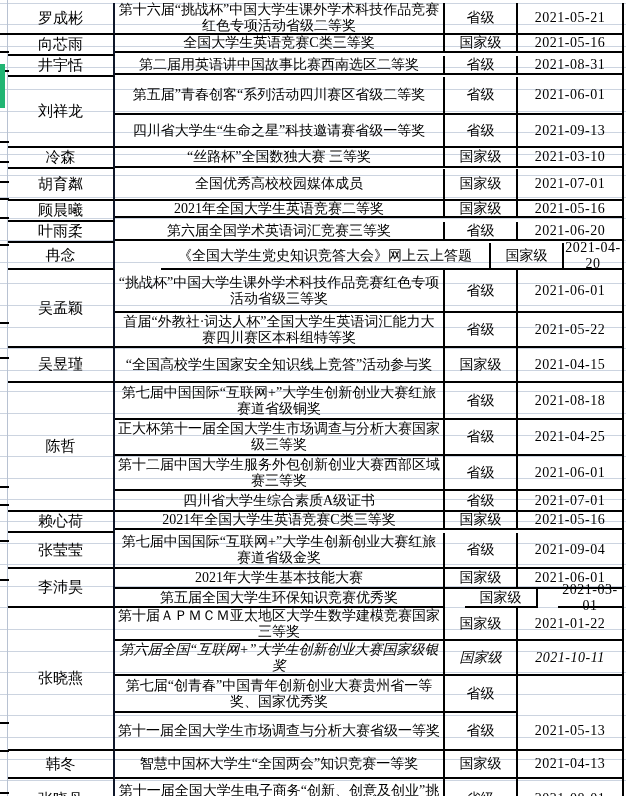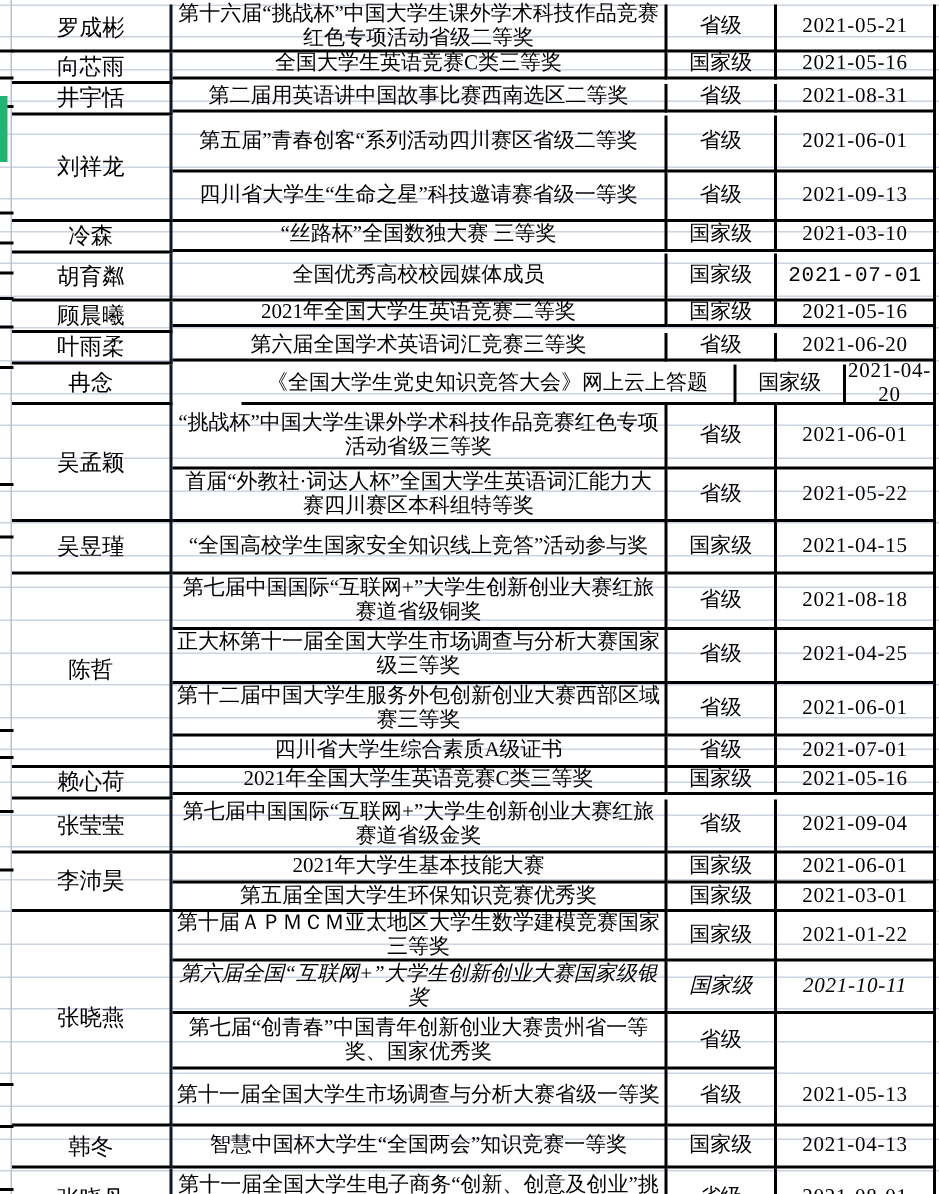--- a/index.html
+++ b/index.html
@@ -159,21 +159,21 @@
           <div class="row" style="height: 20px;">
             <div class="cell award-cell">“丝路杯”全国数独大赛 三等奖</div>
             <div class="cell level-cell">国家级</div>
             <div class="cell date-cell">2021-03-10</div>
           </div>
         </div>
       </div>
       <div class="group">
         <div class="name-cell">胡育粼</div>
         <div class="group-rows">
-          <div class="row" style="height: 32px; font-family: Liberation Mono, monospace;">
+          <div class="row" style="height: 32px;">
             <div class="cell award-cell">全国优秀高校校园媒体成员</div>
             <div class="cell level-cell">国家级</div>
             <div class="cell date-cell">2021-07-01</div>
           </div>
         </div>
       </div>
       <div class="group">
         <div class="name-cell">顾晨曦</div>
         <div class="group-rows">
           <div class="row" style="height: 17px;">
@@ -274,21 +274,21 @@
         </div>
       </div>
       <div class="group">
         <div class="name-cell">李沛昊</div>
         <div class="group-rows">
           <div class="row" style="height: 20px;">
             <div class="cell award-cell">2021年大学生基本技能大赛</div>
             <div class="cell level-cell">国家级</div>
             <div class="cell date-cell">2021-06-01</div>
           </div>
-          <div class="row" style="height: 19px;">
+          <div class="row" style="height: 19px; gap: 20px;">
             <div class="cell award-cell">第五届全国大学生环保知识竞赛优秀奖</div>
             <div class="cell level-cell">国家级</div>
             <div class="cell date-cell">2021-03-01</div>
           </div>
         </div>
       </div>
       <div class="group">
         <div class="name-cell">张晓燕</div>
         <div class="group-rows">
           <div class="row" style="height: 33px;">

